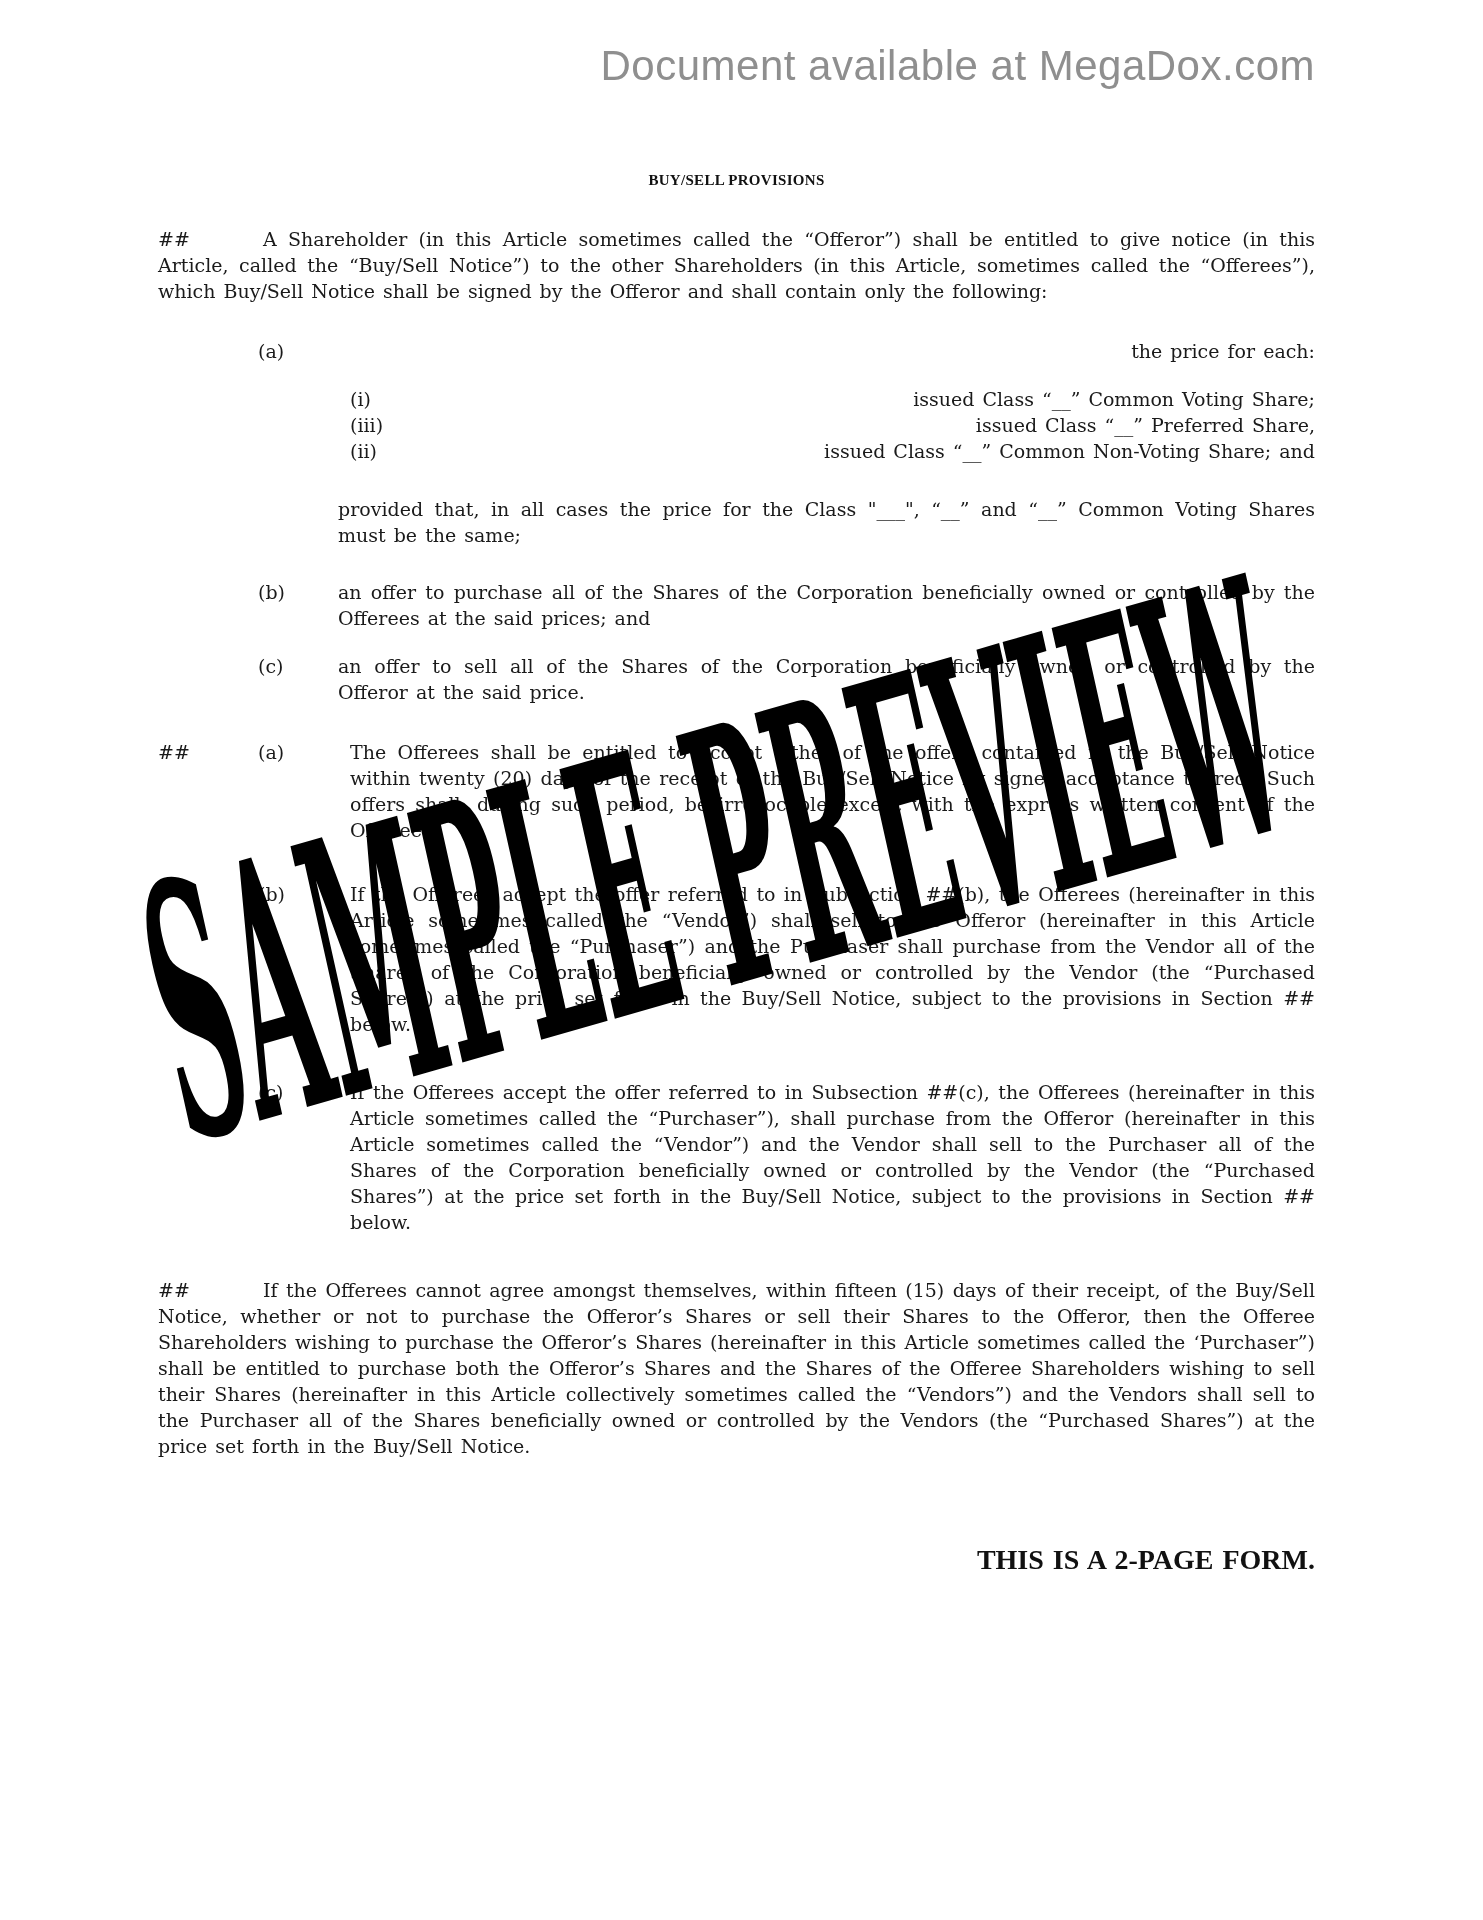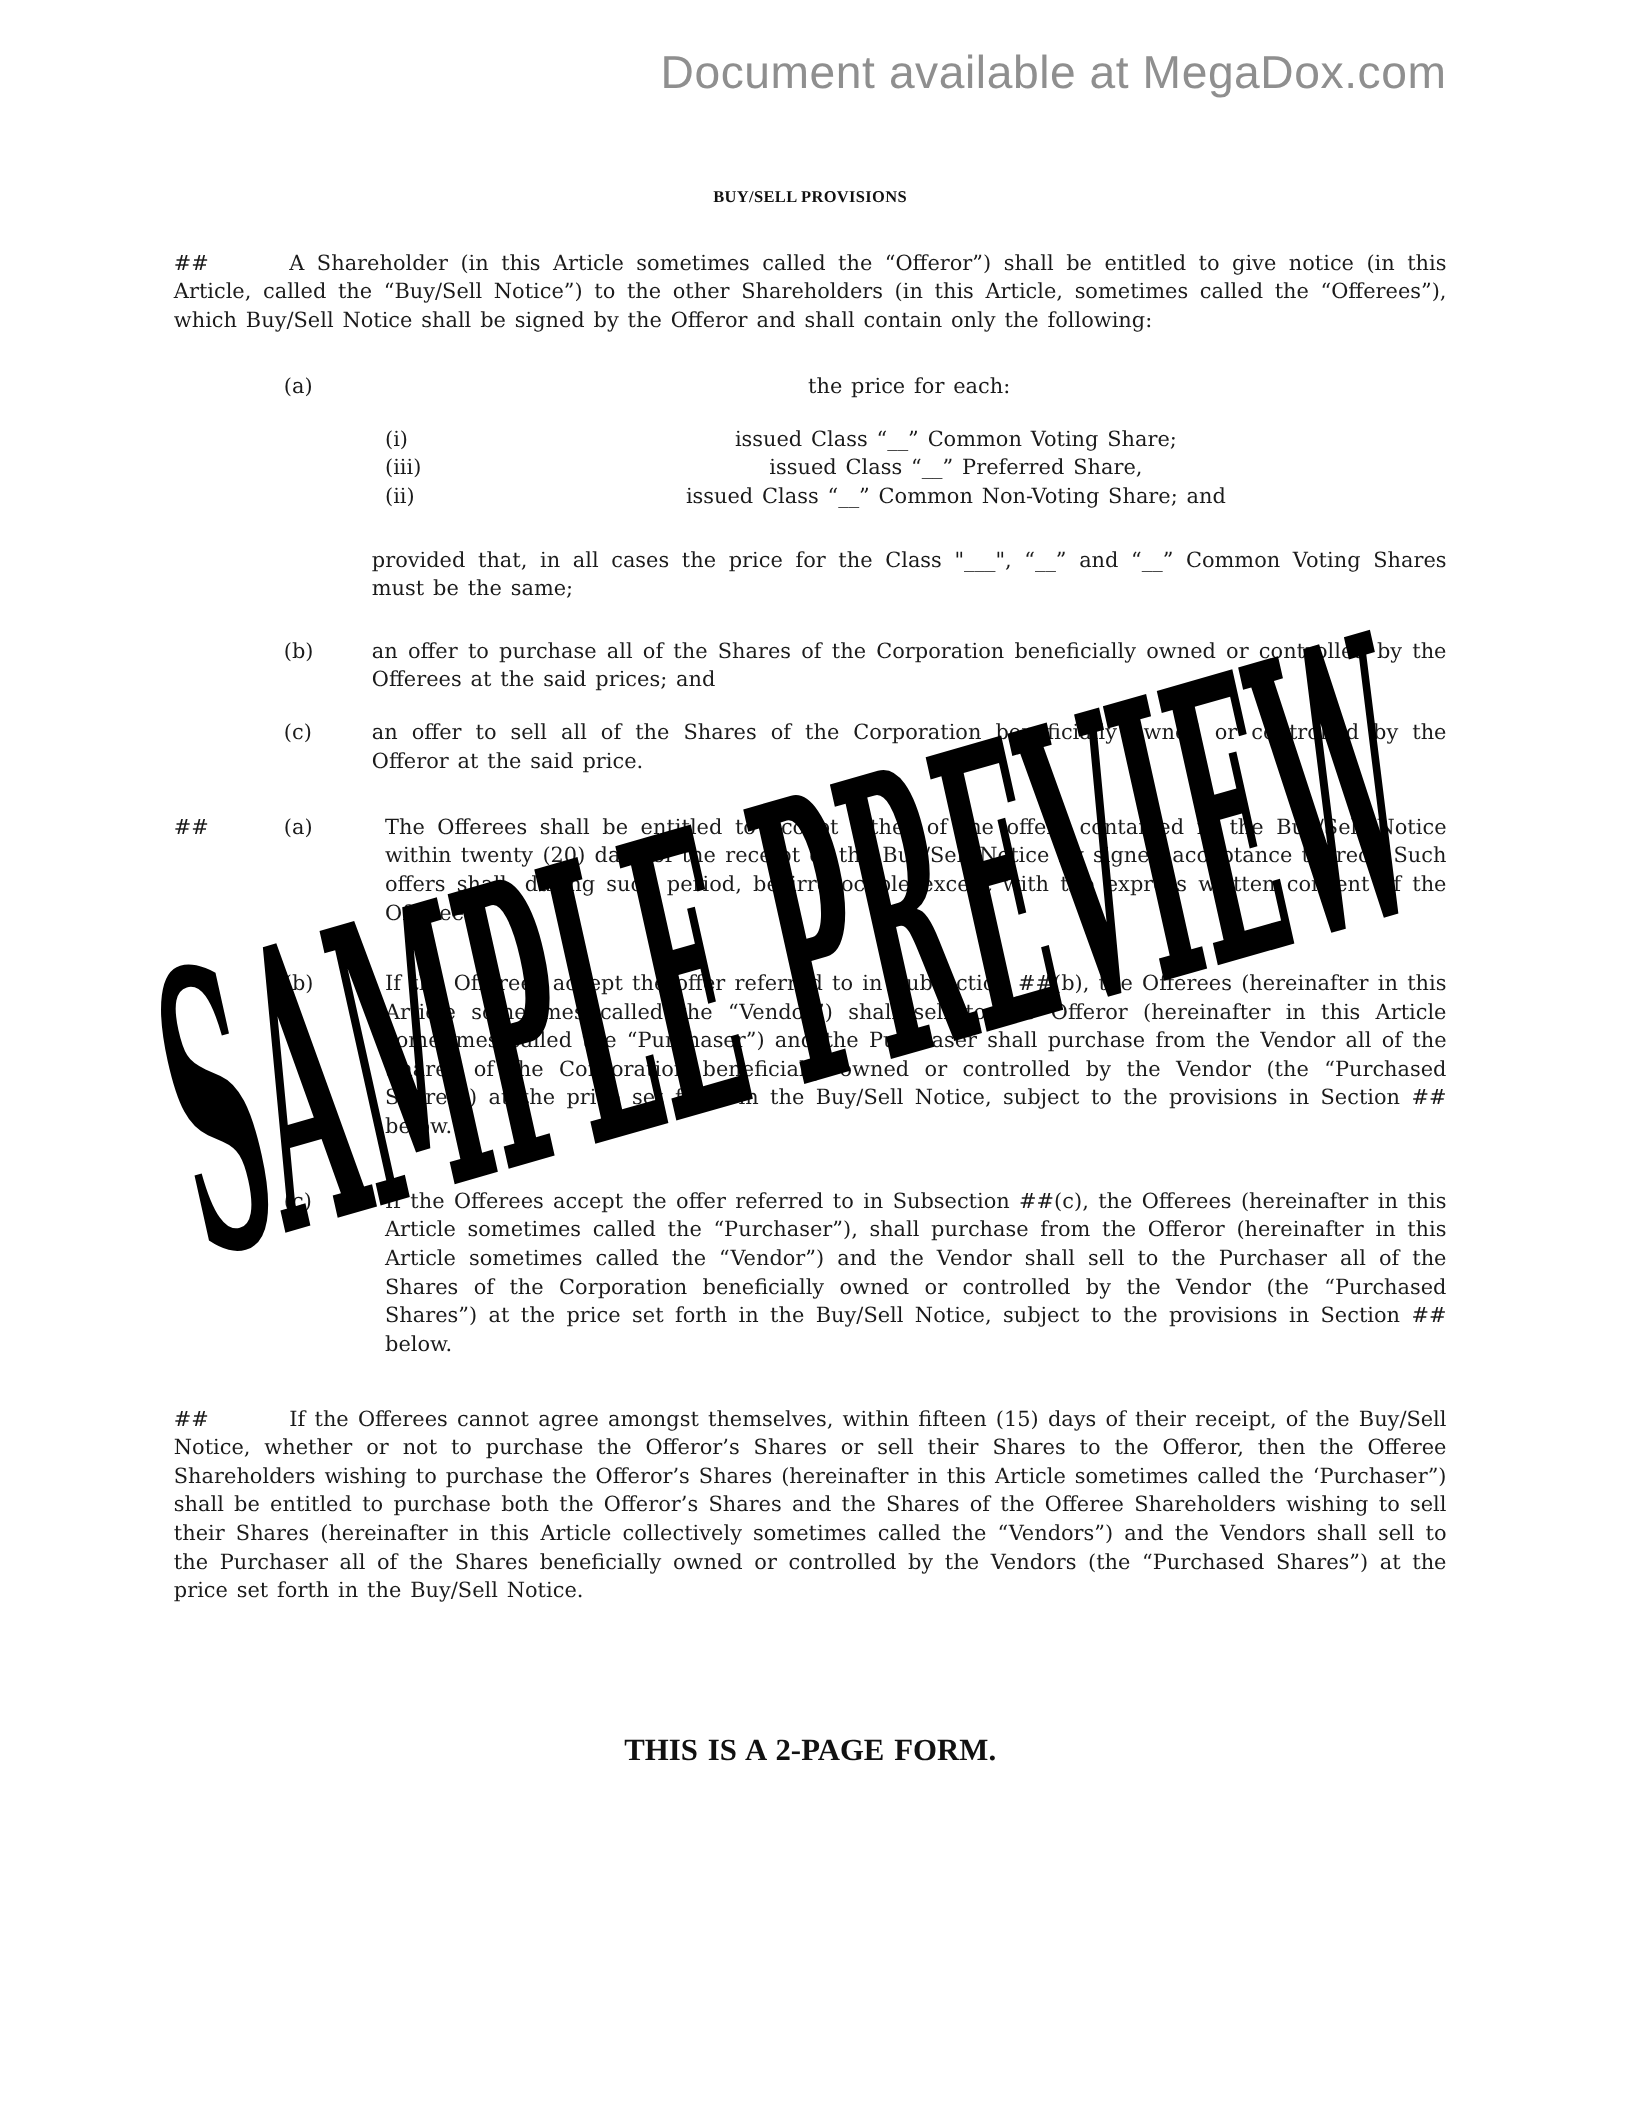--- a/index.html
+++ b/index.html
@@ -31,37 +31,37 @@
   }
   .para { text-align:justify; }
   .hash-inline { display:inline-block; width:105px; }
   .row { display:flex; }
   .sp1 { flex:0 0 100px; }      
   .lbl1 { flex:0 0 80px; }      
   .lbl1b { flex:0 0 92px; }     
   .sp2 { flex:0 0 192px; }      
   .lbl2 { flex:0 0 73px; }      
   .txt { flex:1 1 auto; text-align:justify; }
-  .txt-plain { flex:1 1 auto; text-align:center; }
+  .txt-plain { flex:1 1 auto; text-align:right; }
   .hashcol { flex:0 0 100px; }
   .provided { margin-left:180px; text-align:justify; }
   .mt-a { margin-top:34px; }
   .mt-i { margin-top:22px; }
   .mt-prov { margin-top:32px; }
   .mt-b { margin-top:31px; }
   .mt-c { margin-top:22px; }
   .mt-s2a { margin-top:34px; }
   .mt-s2b { margin-top:38px; }
   .mt-s2c { margin-top:42px; }
   .mt-s3 { margin-top:42px; }
   .closing {
-    margin-top:120px;
+    margin-top:88px;
     font-family:"Liberation Serif", serif;
     font-weight:bold; font-size:28px; color:#111;
-    text-align:center;
+    text-align:right;
   }
   .watermark-svg {
     position:absolute; left:0; top:0; z-index:5; pointer-events:none;
   }
   .watermark-text {
     font-family:"DejaVu Serif", serif;
     font-weight:bold; font-style:italic;
     fill:#000000;
   }
 </style>

